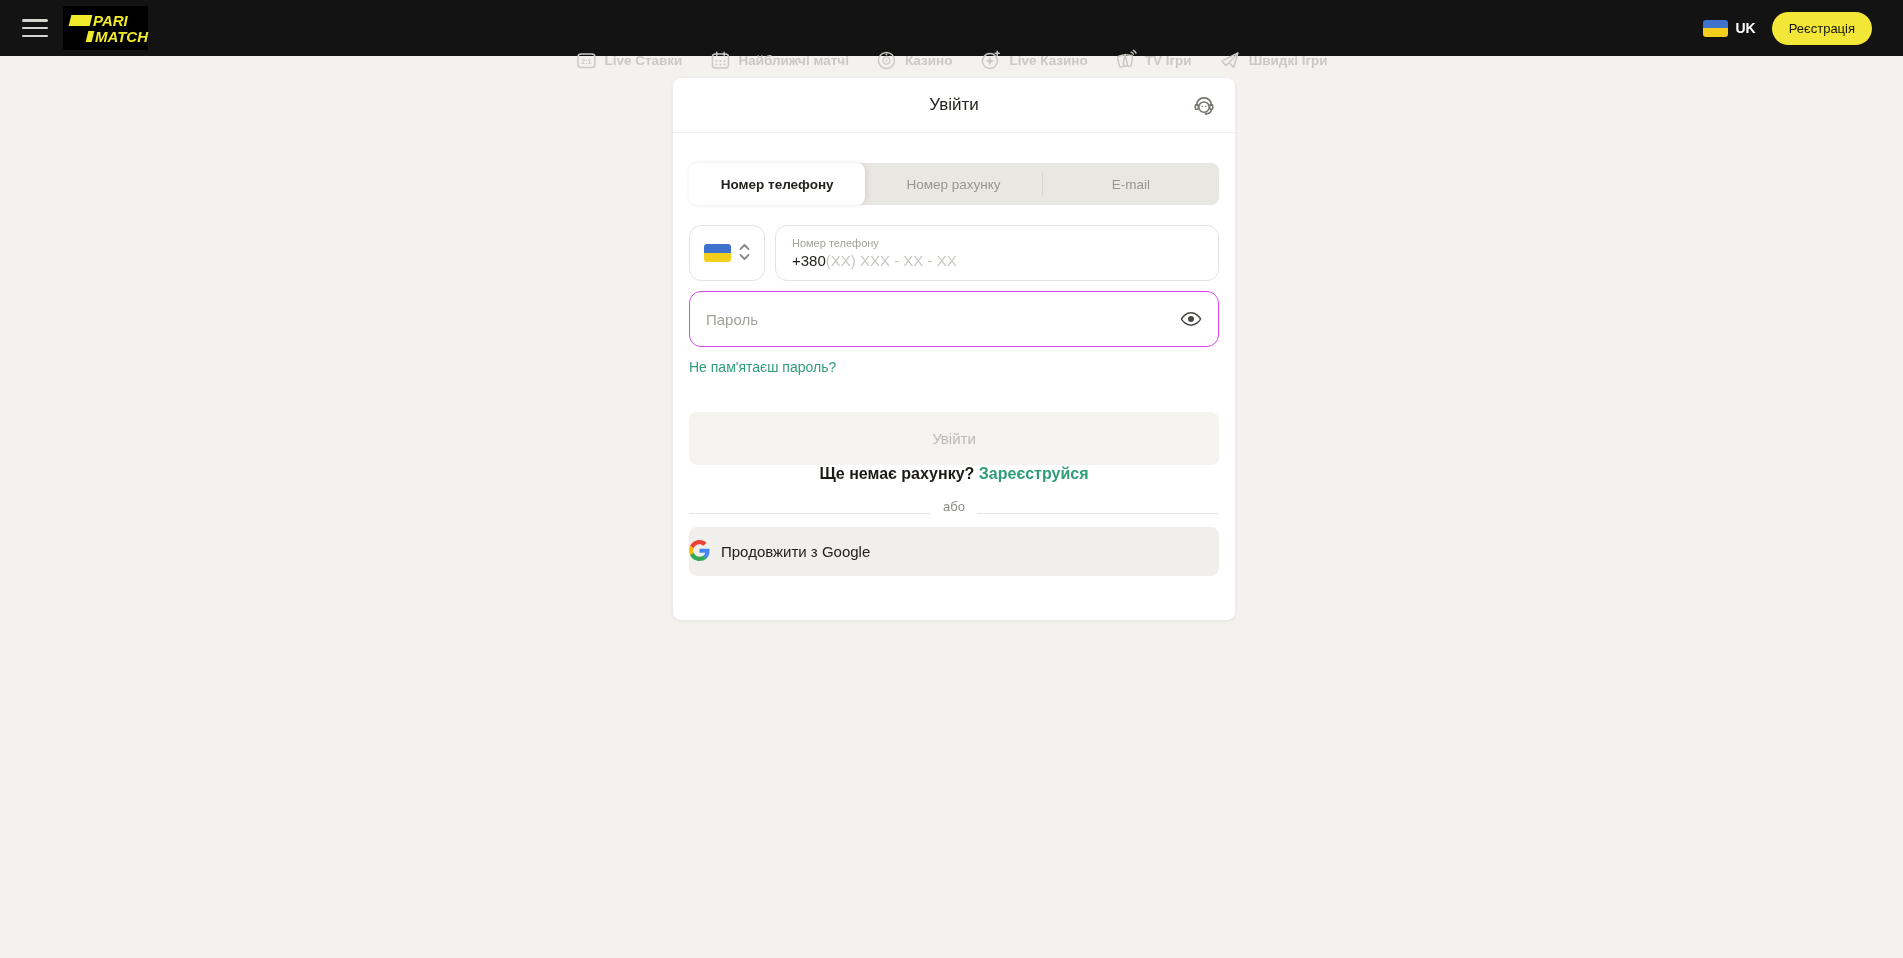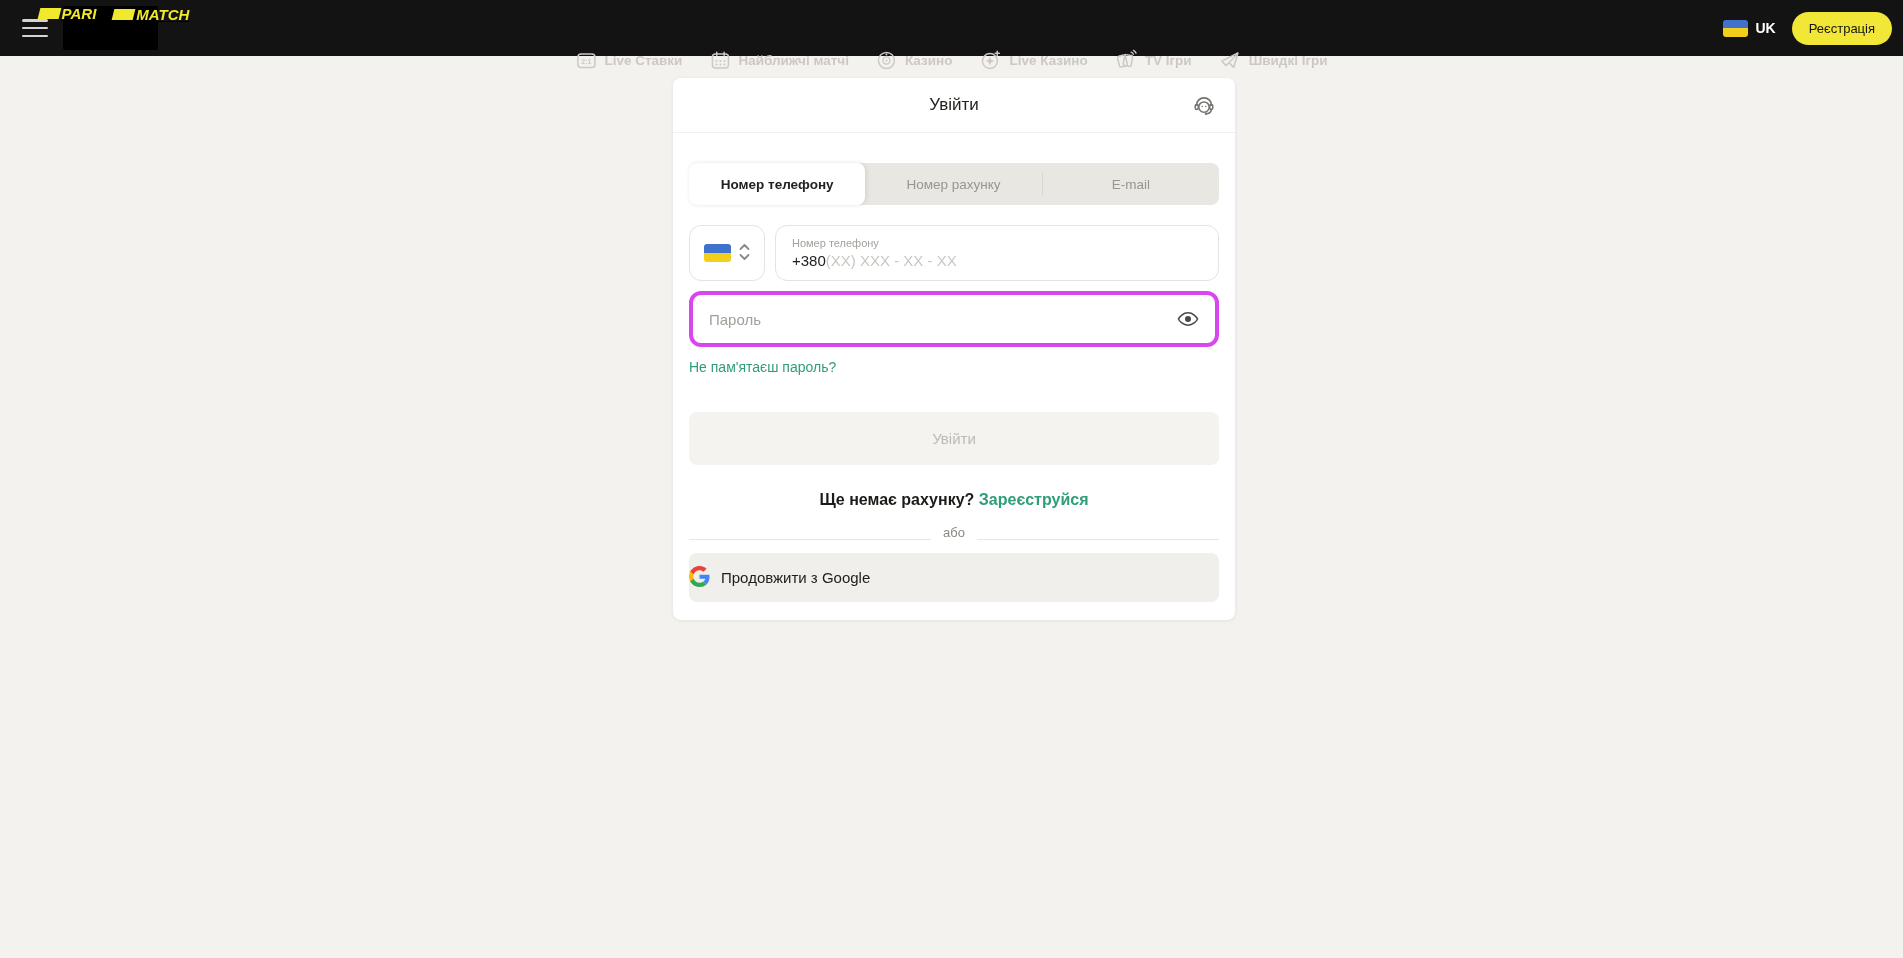--- a/index.html
+++ b/index.html
@@ -16,22 +16,22 @@
     background: #131313; display: flex; align-items: center;
   }
   .hamburger {
     margin-left: 22px; width: 26px; height: 20px; display: flex;
     flex-direction: column; justify-content: space-between; cursor: pointer;
     background: none; border: none; padding: 1px 0;
   }
   .hamburger span { display: block; height: 2.5px; width: 100%; background: #d6d4d0; border-radius: 2px; }
 
   .logo {
-    margin-left: 15px; width: 95px; height: 44px; background: #000;
-    display: flex; flex-direction: row; justify-content: center;
+    margin-left: 15px; width: 85px; height: 44px; background: #000;
+    display: flex; flex-direction: column; justify-content: center;
     padding-left: 7px; cursor: pointer; border-radius: 2px; text-decoration: underline;
   }
   .logo-row { display: flex; align-items: center; height: 15px; }
   .logo-row.r2 { margin-left: 17px; margin-top: 1px; }
   .logo-chip {
     width: 21px; height: 11px; background: #f1e92c;
     transform: skewX(-14deg); margin-right: 2px;
   }
   .logo-text {
     color: #f1e92c; font-style: italic; font-weight: bold; font-size: 15px;
@@ -43,21 +43,21 @@
     height: 56px; display: flex; align-items: center; gap: 27px; margin-top: 32px;
   }
   .nav-item {
     display: flex; align-items: center; gap: 8px; color: #ccc9c4;
     font-size: 13.5px; font-weight: bold; text-decoration: none; cursor: pointer;
     white-space: nowrap;
   }
   .nav-item svg { display: block; }
 
   .nav-right {
-    position: absolute; right: 11px; top: 0; height: 56px;
+    position: absolute; right: 31px; top: 0; height: 56px;
     display: flex; align-items: center; gap: 16px;
   }
   .lang { display: flex; align-items: center; gap: 8px; cursor: pointer; }
   .flag { width: 25px; height: 17px; border-radius: 3px; overflow: hidden; display: inline-block; }
   .flag .b { height: 50%; background: #3e72cd; }
   .flag .y { height: 50%; background: #f3cf1b; }
   .lang-code { color: #ffffff; font-size: 14px; font-weight: bold; }
   .register-btn {
     height: 33px; padding: 0 17px; background: #f2e636; border: none;
     border-radius: 17px; font-family: "Liberation Sans", sans-serif;
@@ -103,42 +103,42 @@
   .phone-input {
     flex: 1; border: 1px solid #e5e3dd; border-radius: 12px; background: #fff;
     display: flex; flex-direction: column; justify-content: center; padding-left: 16px;
     cursor: text;
   }
   .f-label { font-size: 11px; color: #a3a19b; margin-bottom: 3px; }
   .f-value { font-size: 15px; color: #201e1b; }
   .f-value .mask { color: #c9c7c2; }
 
   .password-field {
-    margin-top: 10px; height: 56px; border: 4px solid #d946ef; border-radius: 12px;
+    margin-top: 10px; height: 56px; border: 1px solid #d946ef; border-radius: 12px;
     background: #fff; display: flex; align-items: center; padding: 0 16px;
   }
   .password-field input {
     flex: 1; border: none; outline: none; font-family: "Liberation Sans", sans-serif;
     font-size: 15px; color: #201e1b; background: transparent;
   }
   .password-field input::placeholder { color: #a3a19b; opacity: 1; }
   .eye { cursor: pointer; display: flex; align-items: center; }
 
   .forgot {
     display: inline-block; margin-top: 12px; color: #2f9e77; font-size: 14px;
     text-decoration: none; cursor: pointer;
   }
 
   .submit-btn {
     margin-top: 36px; width: 100%; height: 53px; background: #f5f3ef; border: none;
     border-radius: 8px; font-family: "Liberation Sans", sans-serif; font-size: 15px;
     color: #bcbab4; cursor: default;
   }
 
-  .signup-row { margin-top: 26px; text-align: center; font-size: 16px; font-weight: bold; color: #1d1b18; }
+  .signup-row { text-align: center; font-size: 16px; font-weight: bold; color: #1d1b18; }
   .signup-row a { color: #2f9e77; text-decoration: none; cursor: pointer; }
 
   .divider-row { margin-top: 16px; display: flex; align-items: flex-end; gap: 12px; }
   .divider-row .line { flex: 1; height: 1px; background: #e8e6e1; }
   .divider-row .word { font-size: 13px; color: #8b8984; }
 
   .google-btn {
     margin-top: 13px; width: 100%; height: 49px; background: #f0efeb; border: none;
     border-radius: 8px; display: flex; align-items: center; 
     gap: 11px; cursor: pointer; font-family: "Liberation Sans", sans-serif;

